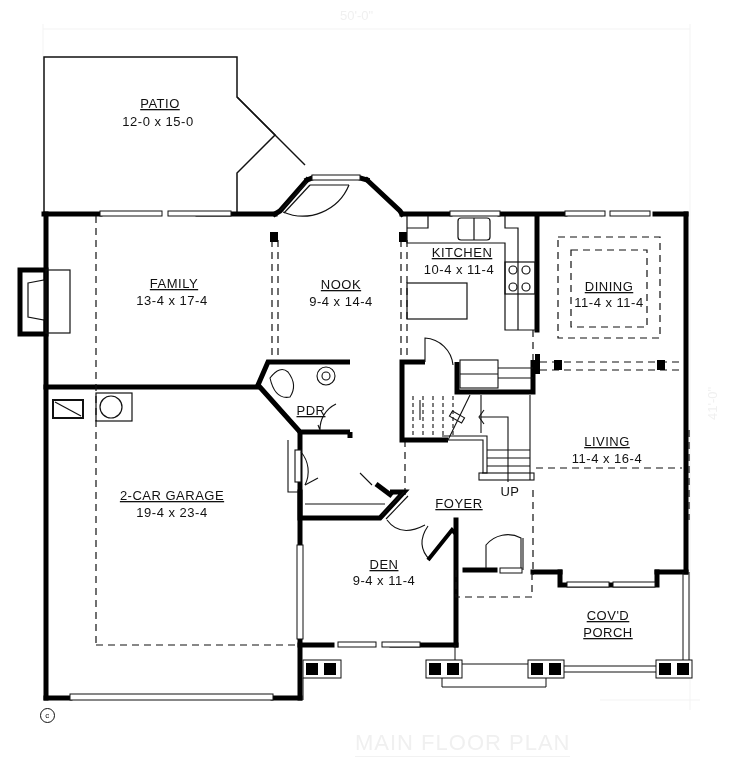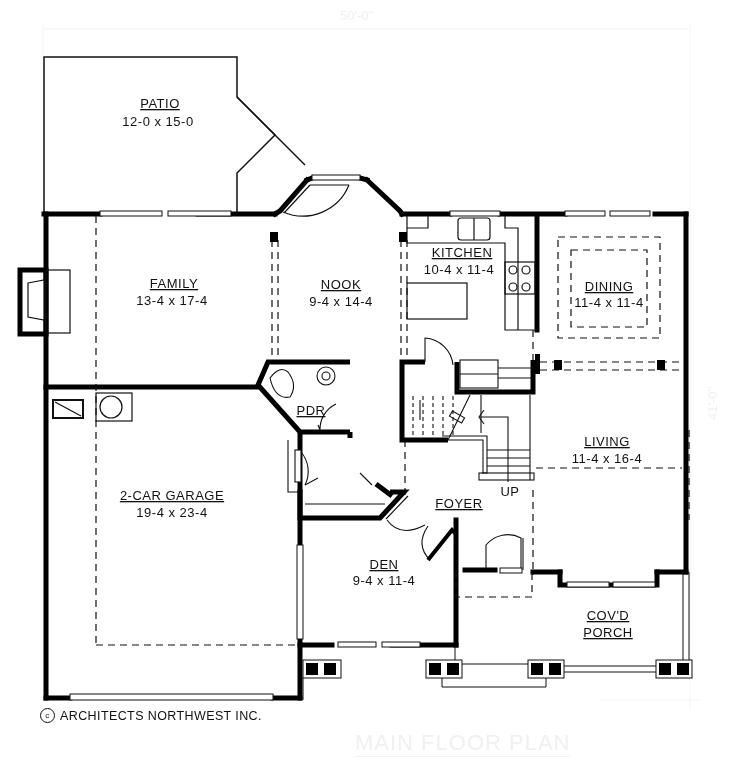--- a/index.html
+++ b/index.html
@@ -286,16 +286,15 @@
     <g>
       <text class="lbl" x="608" y="620" text-anchor="middle" text-decoration="underline">COV'D</text>
       <text class="lbl" x="608" y="637" text-anchor="middle" text-decoration="underline">PORCH</text>
     </g>
     <text class="lbl" x="510" y="496" text-anchor="middle" font-size="11">UP</text>
   </g>
 </svg>
 
 <div class="copyright">
   <span class="copy-circle">c</span>
-  <span>ARCHITECTS NORTHWEST INC.</span>
 </div>
 
 <div class="title-faint">MAIN FLOOR PLAN</div>
 
 </body></html>

